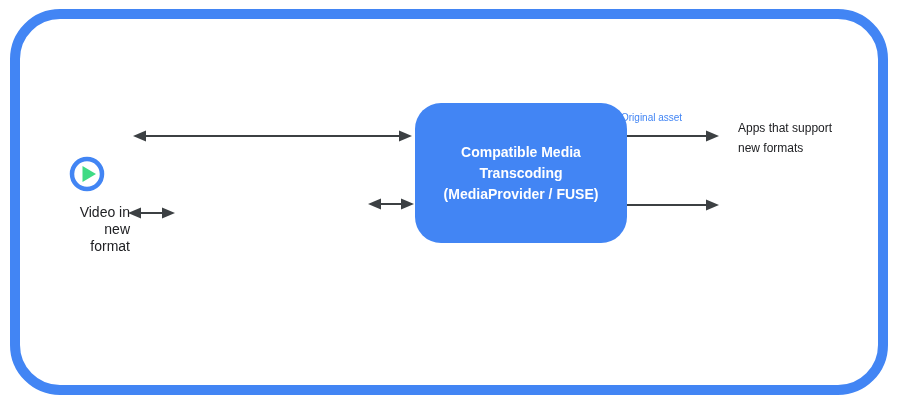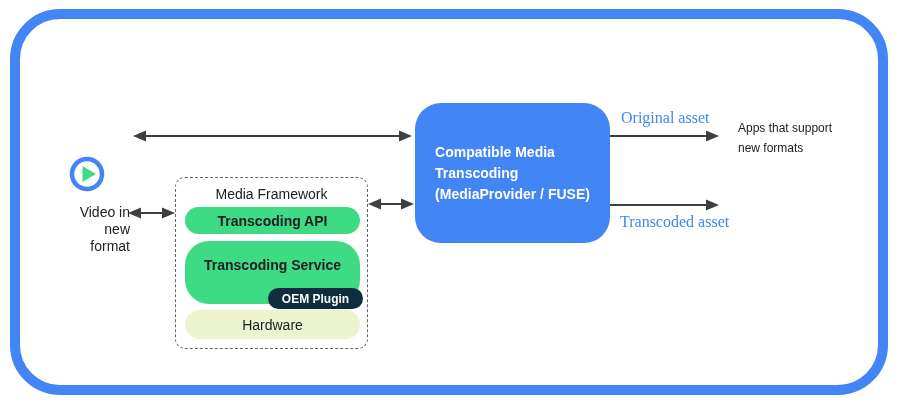--- a/index.html
+++ b/index.html
@@ -65,29 +65,29 @@
     background:var(--oem-navy);color:#fff;font-size:12px;font-weight:bold;
     z-index:2;
   }
   .pill-hw{
     left:9px;top:132px;width:175px;height:29px;border-radius:15px;
     background:var(--hardware-pale);
   }
 
   
   .bluebox{
-    position:absolute;left:415px;top:103px;width:195px;height:140px;
+    position:absolute;left:415px;top:103px;width:212px;height:140px;
     border-radius:26px;background:var(--accent-blue);
-    display:flex;align-items:center;justify-content:center;text-align:left;
+    display:flex;align-items:center;justify-content:center;text-align:center;
     color:#fff;font-weight:bold;font-size:14px;line-height:21px;
   }
 
   
   .asset-label{
-    position:absolute;color:var(--accent-blue);font-size:16px;line-height:16px;font-family:Liberation Serif, serif;
+    position:absolute;color:var(--accent-blue);font-size:10px;line-height:16px;
   }
   .lbl-original{left:621px;top:110px;}
   .lbl-transcoded{left:620px;top:214px;}
 
   
   .apps-text{
     position:absolute;left:738px;width:150px;
     font-size:12px;line-height:20px;
   }
   .apps-support{top:118px;}
@@ -128,33 +128,25 @@
 
   <svg class="play" width="38" height="38" viewBox="0 0 38 38">
     <circle cx="19" cy="19" r="15" fill="#ffffff" stroke="#4285F4" stroke-width="4.5"></circle>
     <polygon points="14.5,11 14.5,27 28,19" fill="#3FDB84"></polygon>
   </svg>
 
   <div class="video-label preline">Video in
 new
 format</div>
 
-  <div class="framework">
-    <div class="fw-title">Media Framework</div>
-    <div class="pill pill-api">Transcoding API</div>
-    <div class="pill pill-service">Transcoding Service</div>
-    <div class="pill pill-oem">OEM Plugin</div>
-    <div class="pill pill-hw">Hardware</div>
-  </div>
 
   <div class="bluebox preline">Compatible Media
 Transcoding
 (MediaProvider / FUSE)</div>
 
   <div class="asset-label lbl-original">Original asset</div>
 
-  <div class="asset-label lbl-transcoded">Transcoded asset</div>
 
   <div class="apps-text apps-support preline">Apps that support
 new formats</div>
 
 
 </div>
 
 </body></html>

